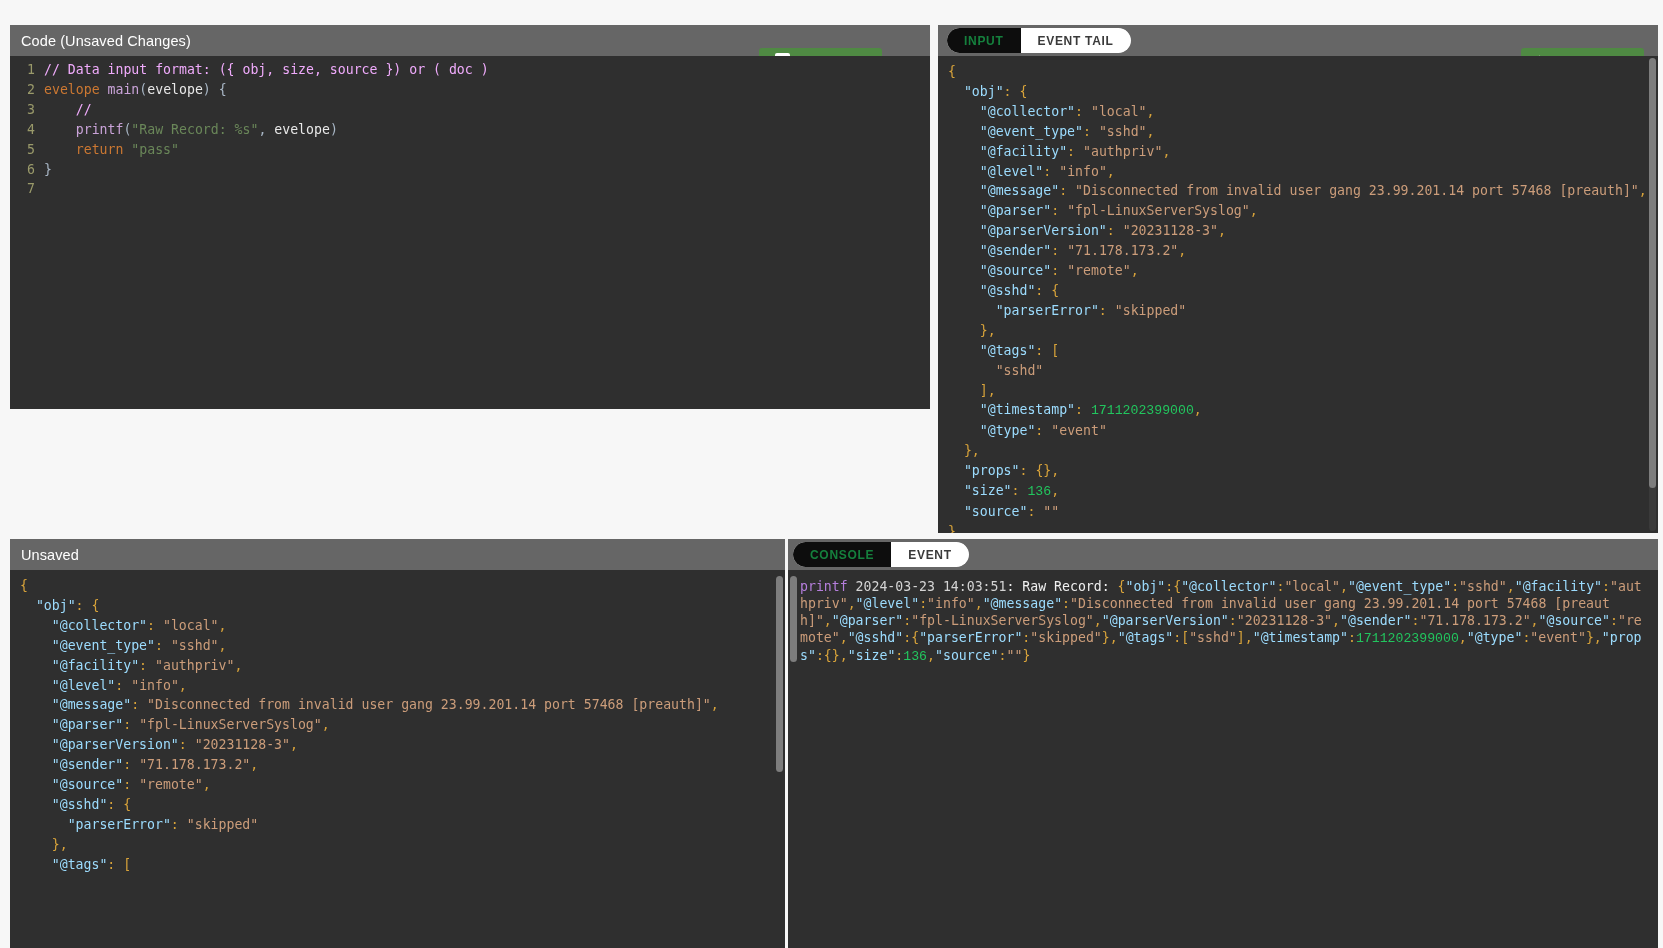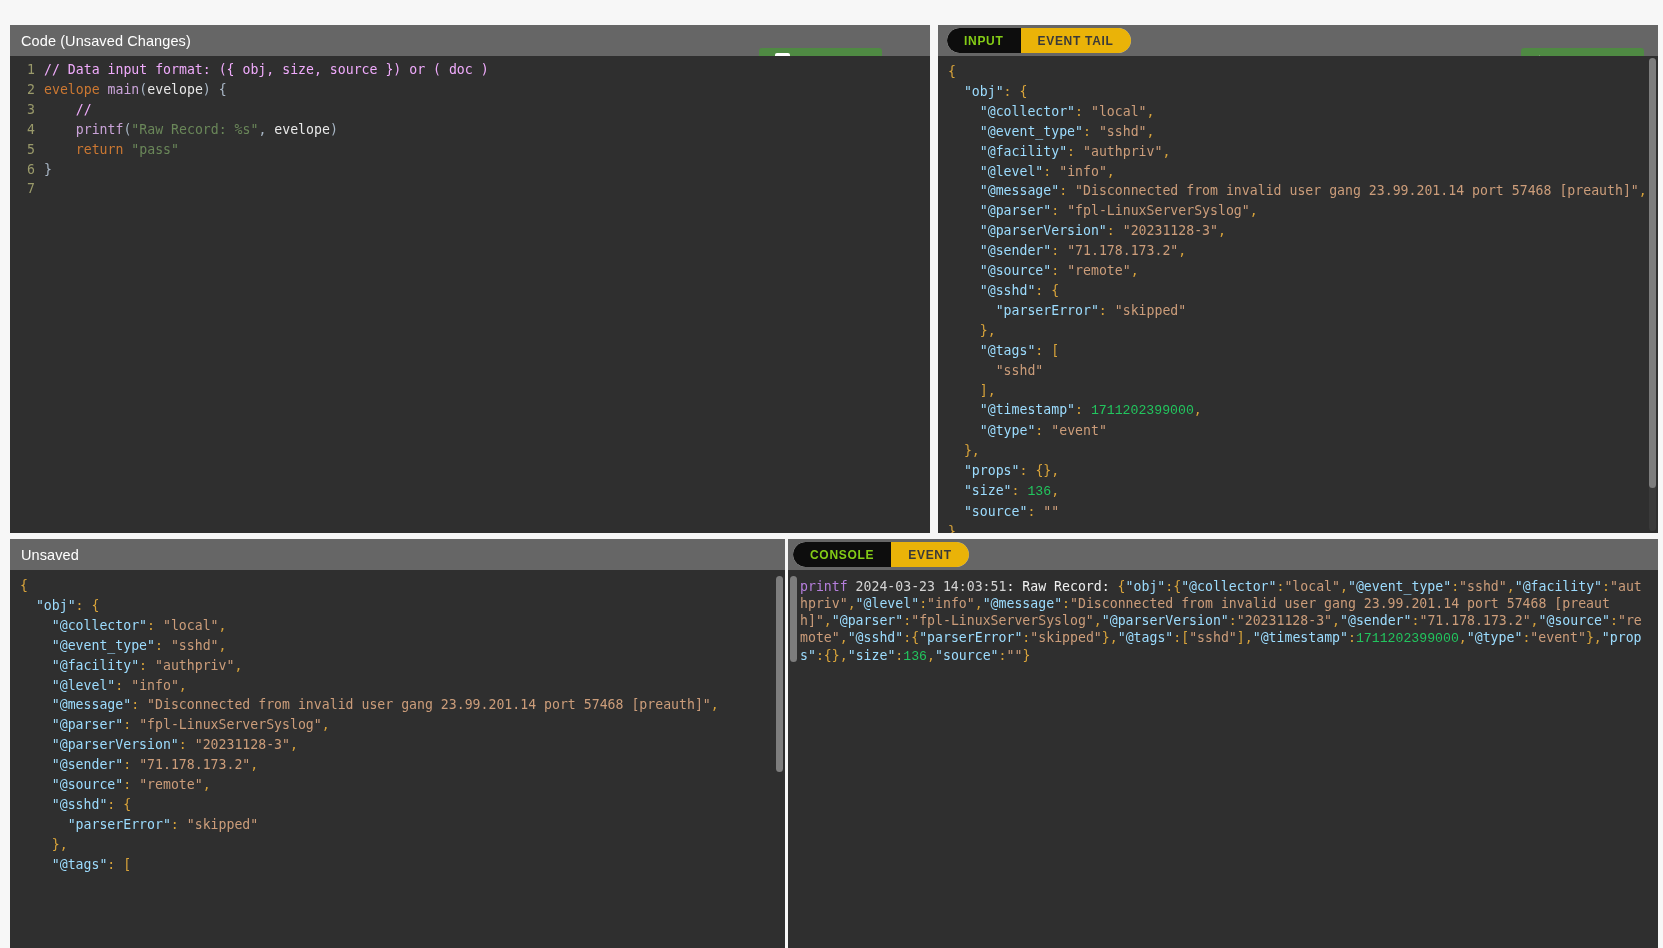--- a/index.html
+++ b/index.html
@@ -46,23 +46,23 @@
 
   
   .pill-tabs {
     display:flex; height:25px; border-radius:13px; overflow:hidden;
     background:#b8b8b8;
   }
   .pill {
     display:flex; align-items:center; justify-content:center;
     padding:0 17px; font-family:"Liberation Sans", sans-serif;
     font-size:12px; font-weight:bold; letter-spacing:.7px;
-    color:#3a3a3a; background:#eab308; cursor:pointer; white-space:nowrap;
-  }
-  .pill.active { background:#0d0d0d; color:#84cc16; }
+    color:#3a3a3a; background:#ffffff; cursor:pointer; white-space:nowrap;
+  }
+  .pill.active { background:#0d0d0d; color:#15803d; }
   .pill:first-child { border-radius:13px 0 0 13px; }
   .pill:last-child  { border-radius:0 13px 13px 0; }
 
   
   .editor {
     width:100%; height:100%; background:#2f2f2f;
     font-family:"DejaVu Sans Mono", monospace;
     font-size:13.2px; line-height:19.9px;
     padding-top:4px; overflow:hidden;
   }
@@ -125,21 +125,21 @@
 </style>
 </head>
 <body>
 
 <div class="app">
 
   <div class="topstrip"></div>
   <div class="sidestrip-l"></div>
   <div class="sidestrip-r"></div>
 
-  <div class="panel" style="left:10px; top:25px; width:920px; height:508px;">
+  <div class="panel" style="left:10px; top:25px; width:920px; height:384px;">
     <div class="panel-head">
       <span class="panel-title">Code (Unsaved Changes)</span>
       <button class="btn-green" style="position:absolute; right:48px; top:3px;">
         <span class="chk-icon">
           <svg width="11" height="11" viewBox="0 0 12 12">
             <path d="M1.5 6 L4.5 9 L10.5 2.2" stroke="#4f8a43" stroke-width="2.1" fill="none" stroke-linecap="round" stroke-linejoin="round"></path>
           </svg>
         </span>
         <span>VALIDATE</span>
       </button>

